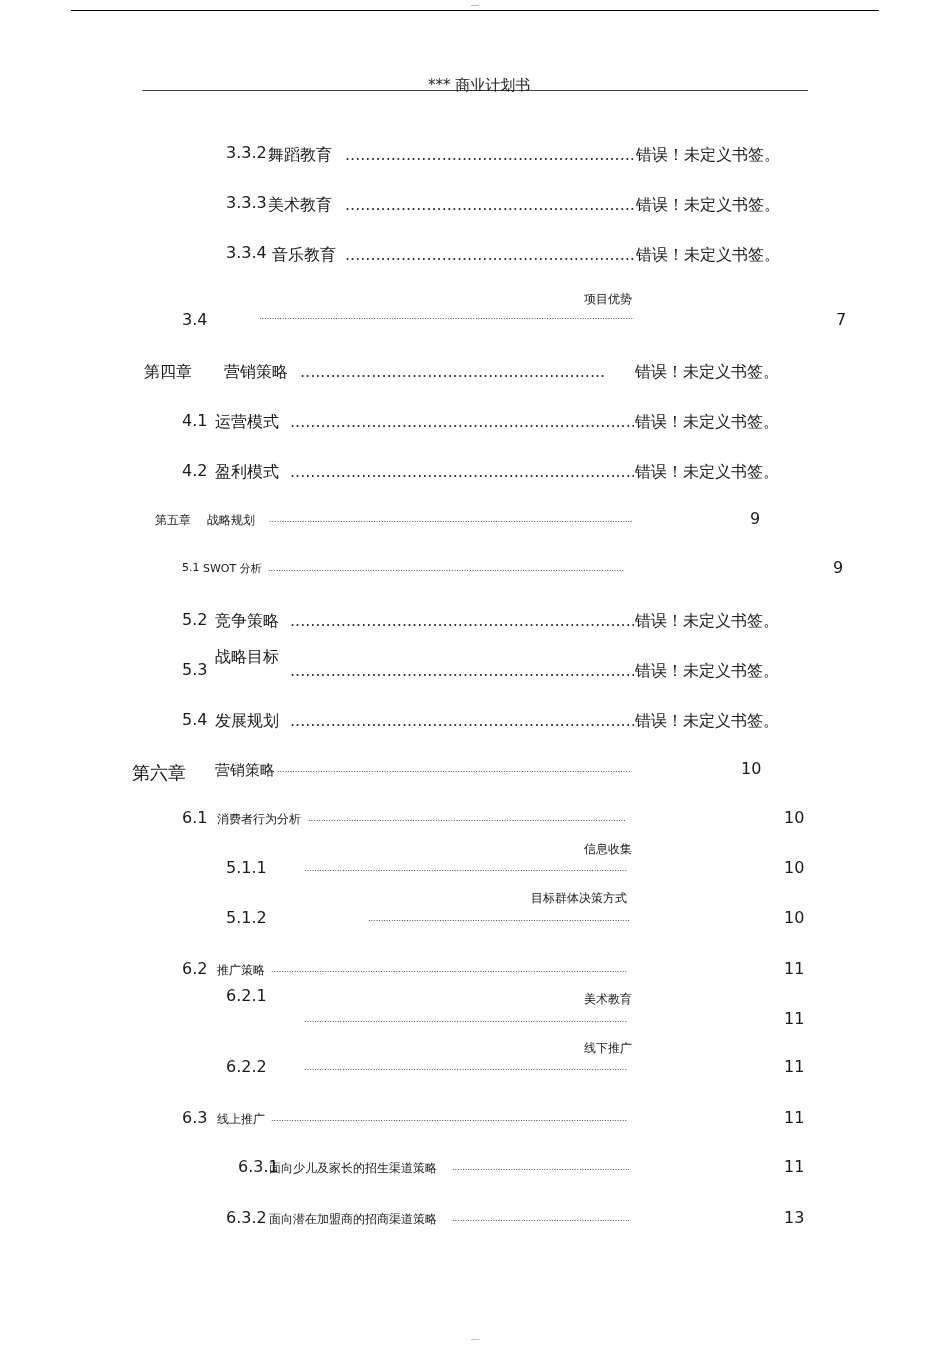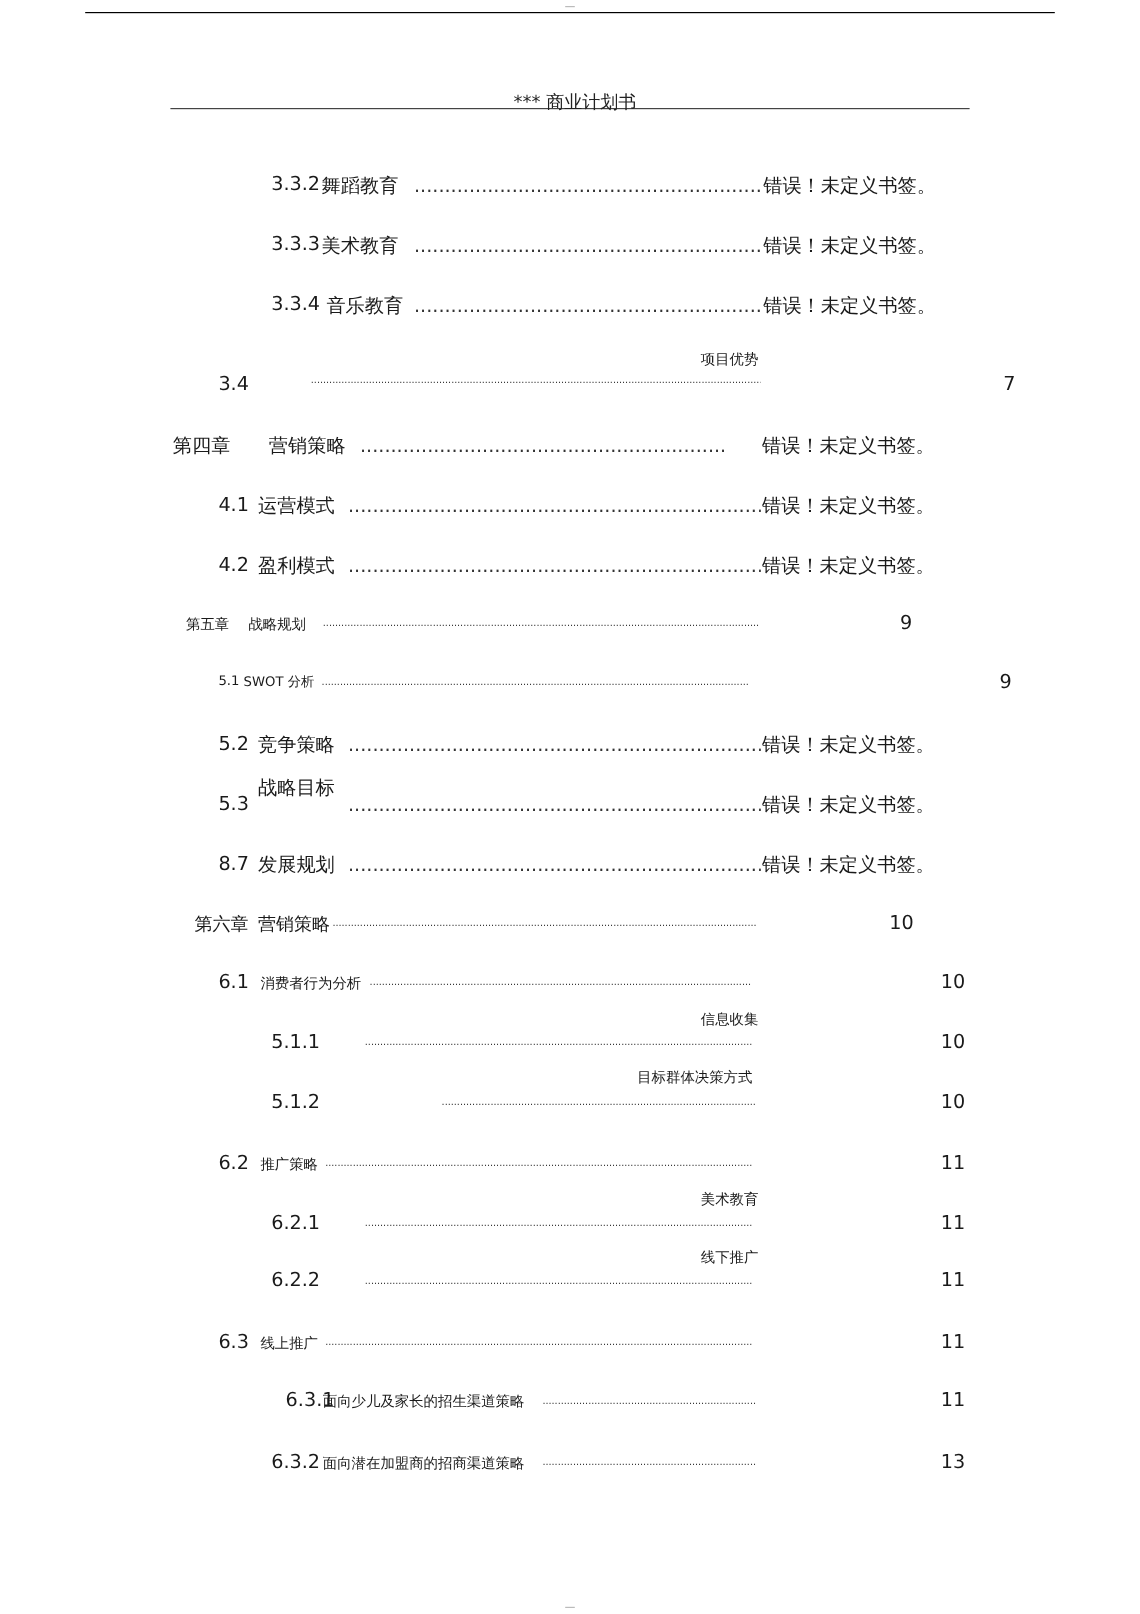--- a/index.html
+++ b/index.html
@@ -94,28 +94,28 @@
 </div>
 
 <div>
   <span class="t big" style="left:182px;top:660px">5.3</span>
   <span class="t big" style="left:215px;top:647px">战略目标</span>
   <span class="dots big" style="left:290px;top:661px;width:344px">..................................................................................................</span>
   <span class="t big" style="left:635px;top:661px">错误！未定义书签。</span>
 </div>
 
 <div>
-  <span class="t big" style="left:182px;top:710px">8.7</span>
+  <span class="t big" style="left:182px;top:710px">5.4</span>
   <span class="t big" style="left:215px;top:711px">发展规划</span>
   <span class="dots big" style="left:290px;top:711px;width:344px">..................................................................................................</span>
   <span class="t big" style="left:635px;top:711px">错误！未定义书签。</span>
 </div>
 
 <div>
-  <span class="t" style="left:162px;top:761px;font-size:15px">第六章</span>
+  <span class="t" style="left:132px;top:761px;font-size:18px">第六章</span>
   <span class="t" style="left:215px;top:761px;font-size:15px">营销策略</span>
   <span class="dots" style="left:277px;top:765px;width:357px;font-size:8px">...........................................................................................................................................</span>
   <span class="t big" style="left:741px;top:759px">10</span>
 </div>
 
 <div>
   <span class="t big" style="left:182px;top:808px">6.1</span>
   <span class="t small" style="left:217px;top:811px">消费者行为分析</span>
   <span class="dots" style="left:308px;top:814px;width:326px;font-size:8px">.............................................................................................................................</span>
   <span class="t big" style="left:784px;top:808px">10</span>
@@ -136,21 +136,21 @@
 </div>
 
 <div>
   <span class="t big" style="left:182px;top:959px">6.2</span>
   <span class="t small" style="left:217px;top:962px">推广策略</span>
   <span class="dots" style="left:271px;top:965px;width:363px;font-size:8px">............................................................................................................................................</span>
   <span class="t big" style="left:784px;top:959px">11</span>
 </div>
 
 <div>
-  <span class="t big" style="left:226px;top:1009px">6.2.1</span>
+  <span class="t big" style="left:226px;top:986px">6.2.1</span>
   <span class="t small" style="left:584px;top:991px">美术教育</span>
   <span class="dots" style="left:304px;top:1015px;width:330px;font-size:8px">...............................................................................................................................</span>
   <span class="t big" style="left:784px;top:1009px">11</span>
 </div>
 
 <div>
   <span class="t big" style="left:226px;top:1057px">6.2.2</span>
   <span class="t small" style="left:584px;top:1040px">线下推广</span>
   <span class="dots" style="left:304px;top:1063px;width:330px;font-size:8px">...............................................................................................................................</span>
   <span class="t big" style="left:784px;top:1057px">11</span>

